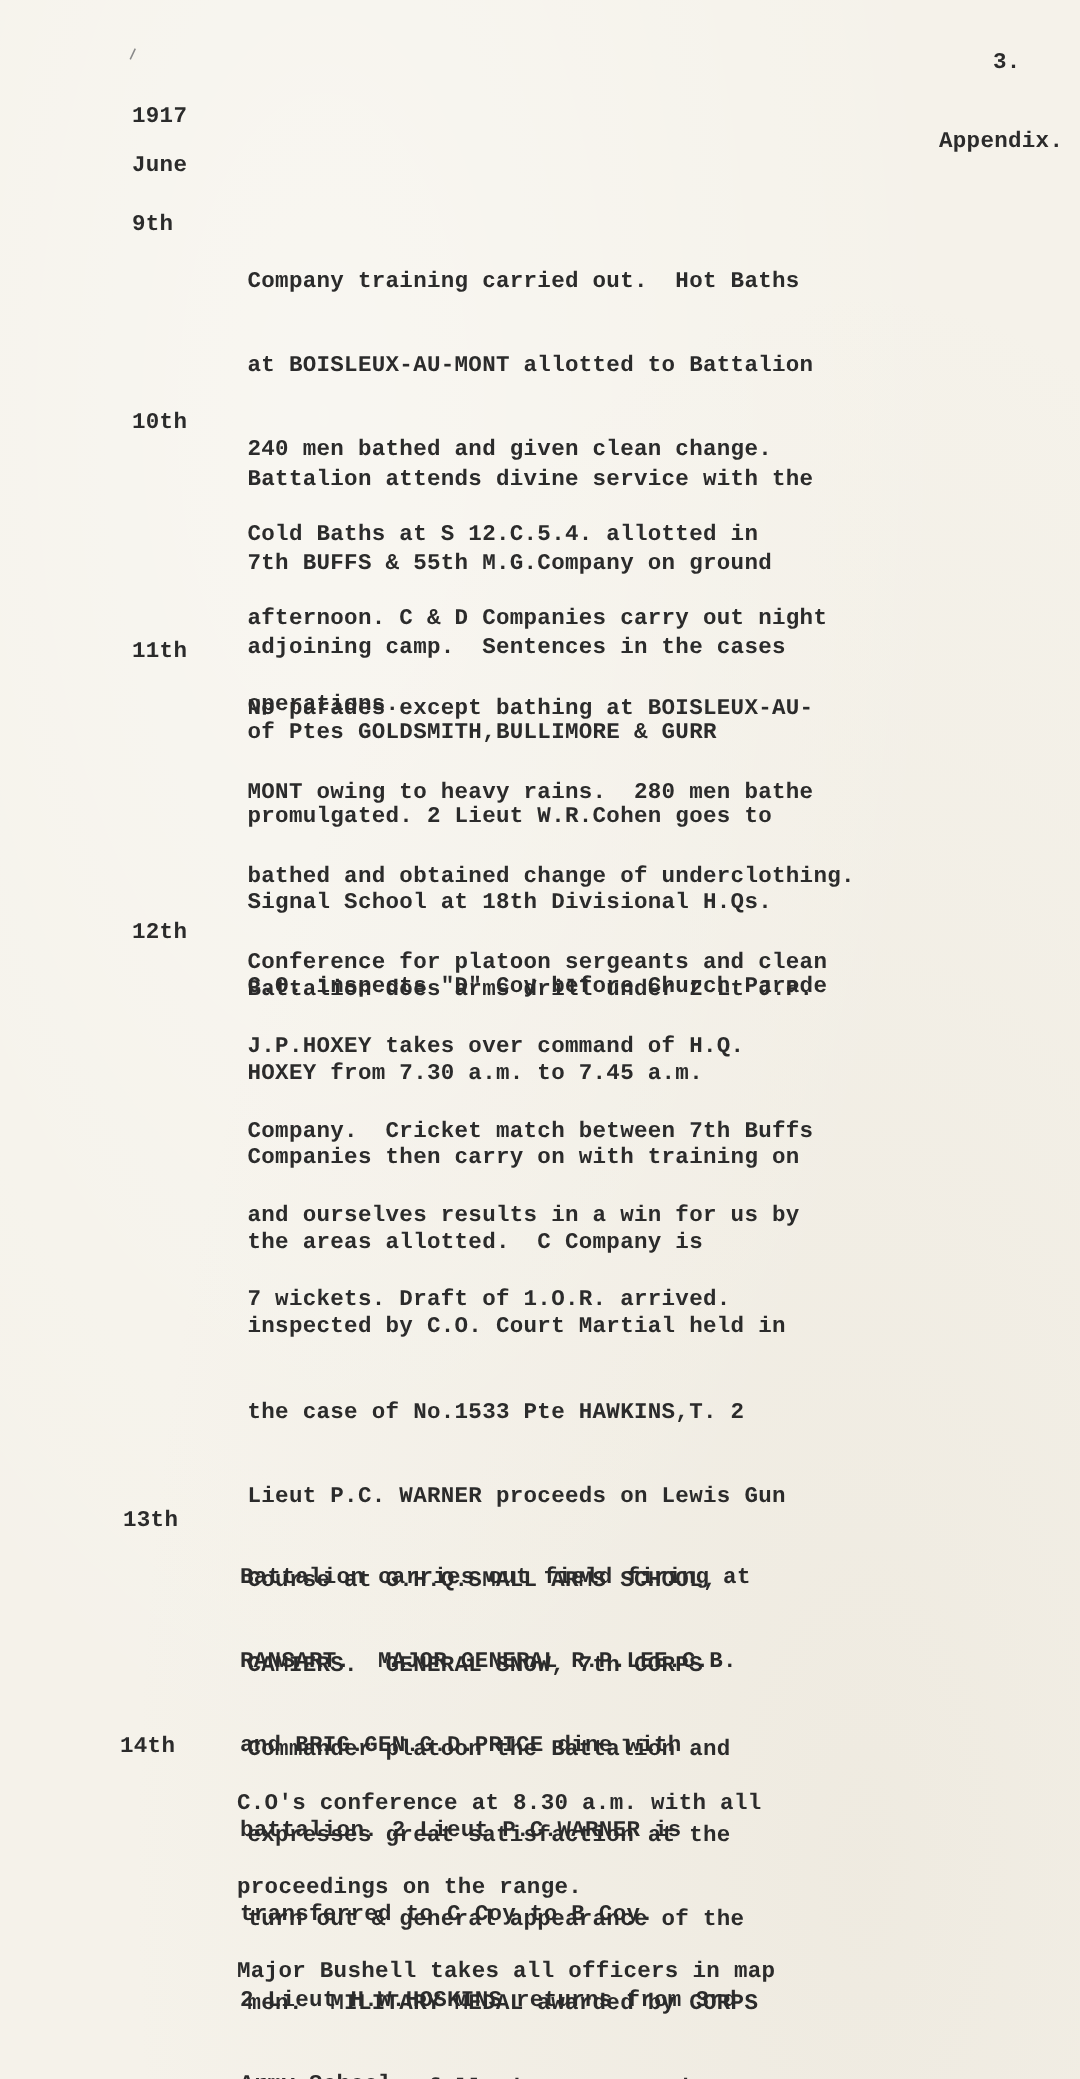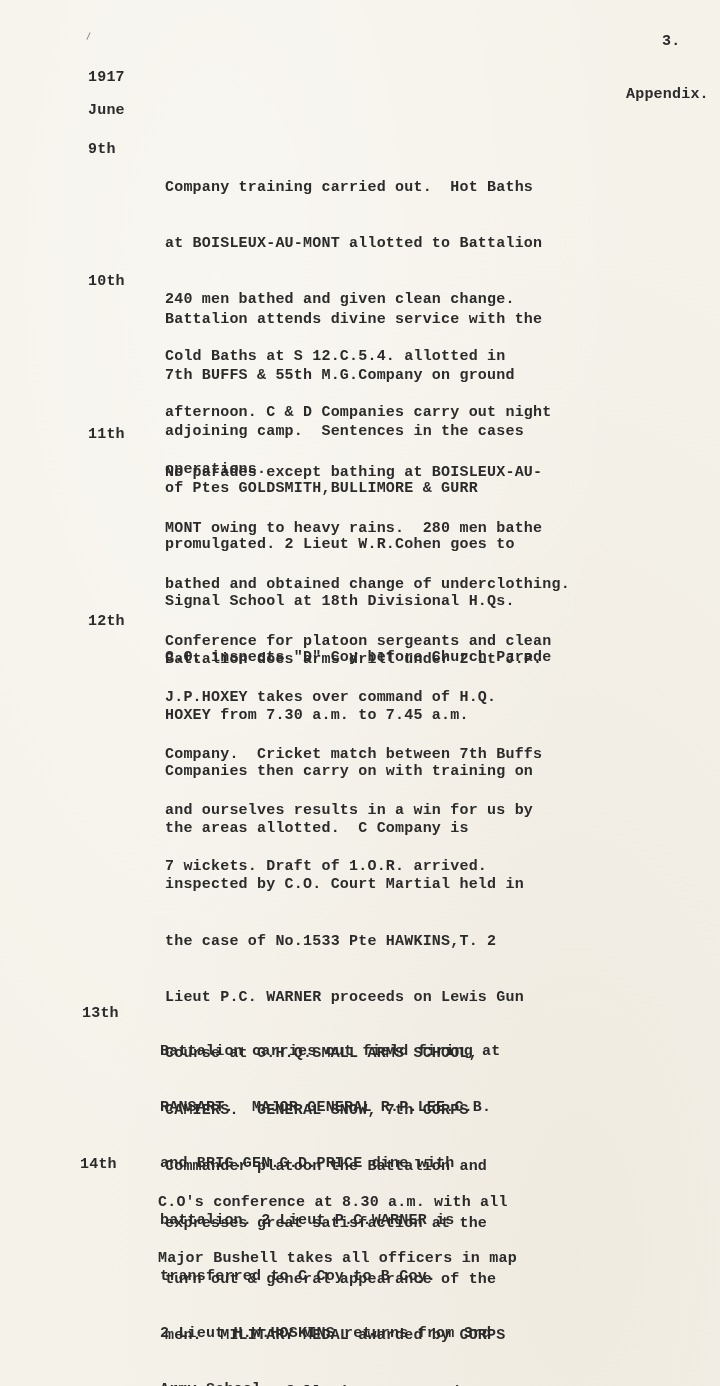--- a/index.html
+++ b/index.html
@@ -165,20 +165,21 @@
       <span class="line">transferred to C Coy to B Coy.</span>
       <span class="line">2 Lieut H.W.HOSKINS returns from 3rd</span>
       <span class="line">Army School.</span>
     </div>
   </div>
 
   <div class="entry" style="top:1156px;">
     <div class="tw entry-date" style="left:80px;text-align:right;">14th</div>
     <div class="tw entry-body" style="left:158px;">
       <span class="line">C.O's conference at 8.30 a.m. with all</span>
+      <span class="line">proceedings on the range.</span>
       <span class="line">Major Bushell takes all officers in map</span>
       
       
       
       
       
       
     </div>
   </div>
 

